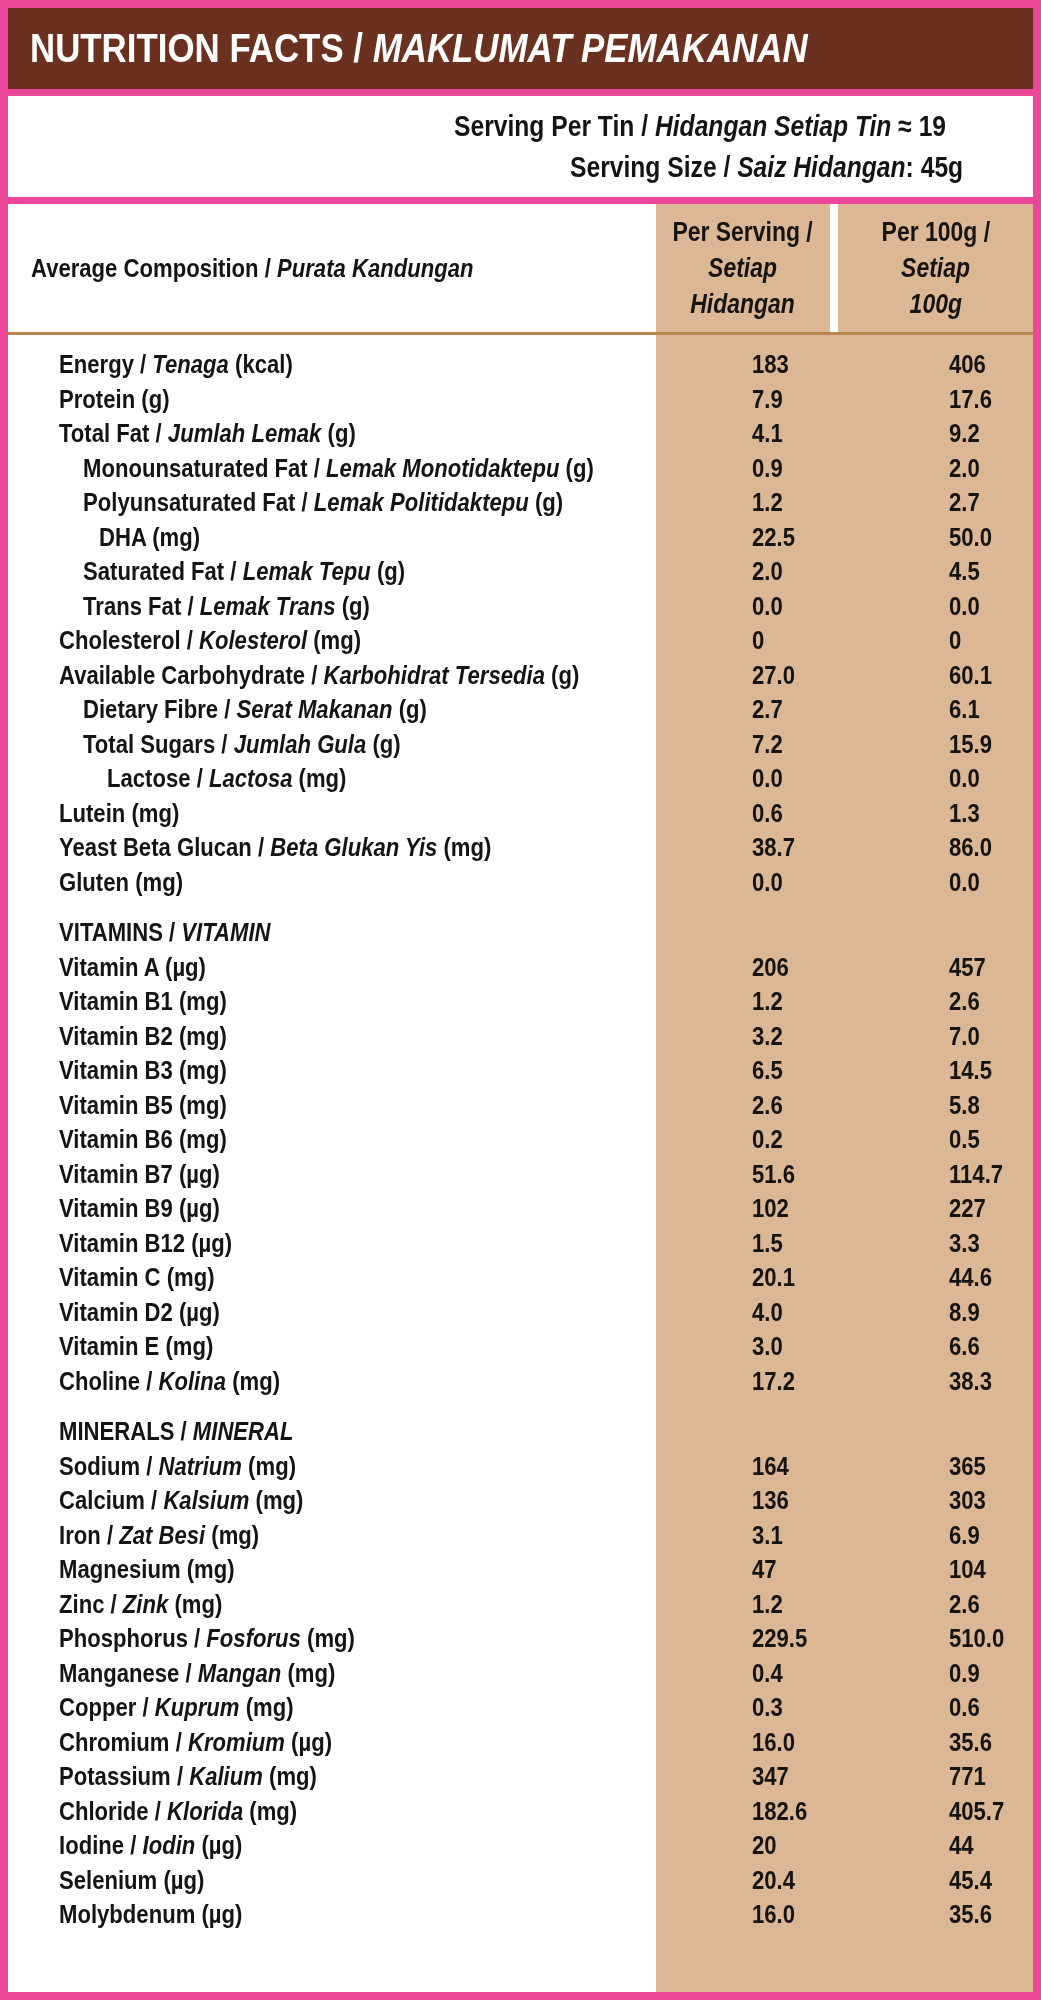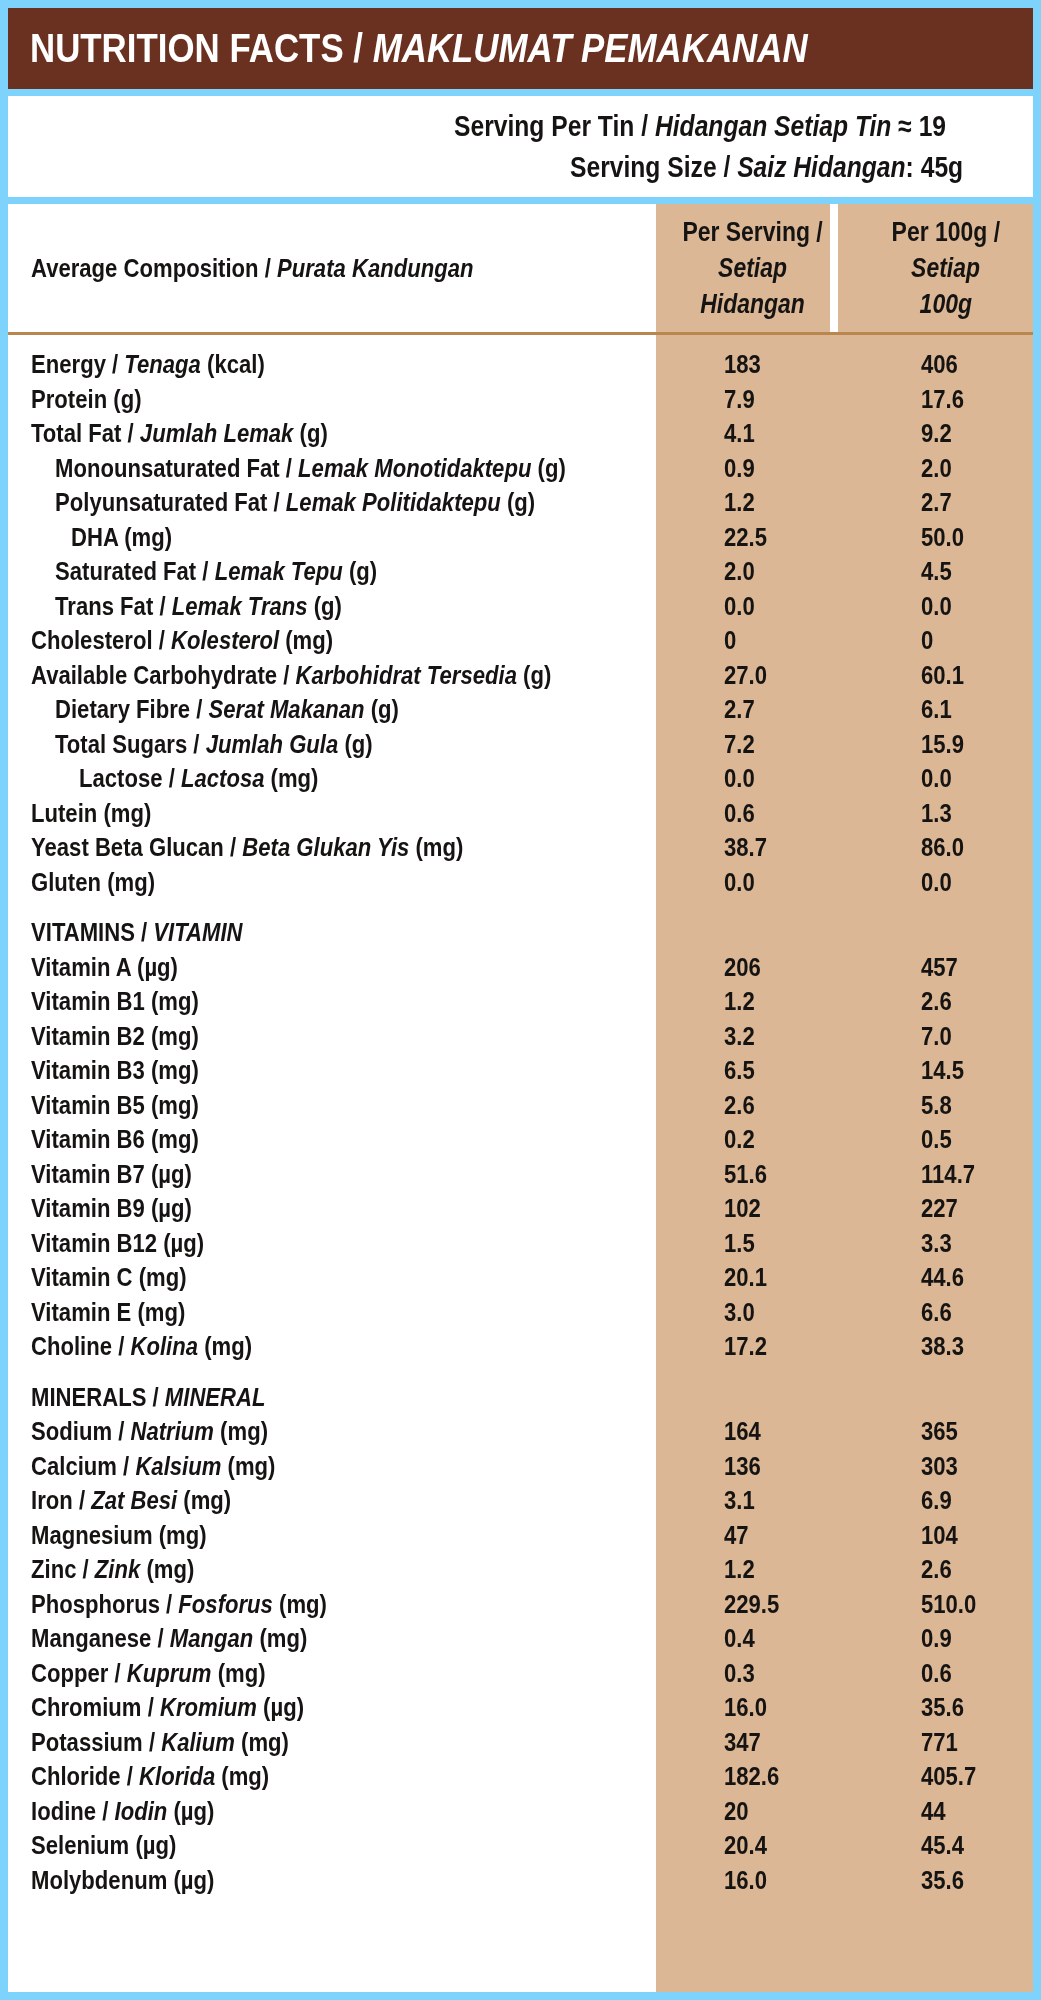--- a/index.html
+++ b/index.html
@@ -1,18 +1,18 @@
 <!DOCTYPE html>
 <html><head>
 <meta charset="utf-8">
 <style>
   html,body { margin:0; padding:0; background:#888; }
   .sheet {
     width:1041px; height:2000px; box-sizing:border-box;
-    background:#7dd3fc; padding:8px;
+    background:#ec4899; padding:8px;
     display:flex; flex-direction:column; gap:7px;
     font-family:"Liberation Sans", sans-serif;
     font-weight:bold; color:#161412;
     position:relative; margin:0 auto;
   }
   .titlebar {
     background:#6b3120; height:81px; flex:0 0 81px;
     display:flex; align-items:center; padding-left:22px;
     color:#ffffff; font-size:41px; white-space:nowrap;
   }
@@ -34,28 +34,28 @@
     border-bottom:3px solid #b9874e;
   }
   .th-label {
     position:absolute; left:23px; top:0; height:100%;
     display:flex; align-items:center; font-size:26px; white-space:nowrap;
   }
   .th-label .thl { display:inline-block; transform:scaleX(0.85); transform-origin:0 50%; }
   .th-col {
     position:absolute; top:0; height:100%;
     display:flex; flex-direction:column; justify-content:center; align-items:center;
-    font-size:27px; line-height:36px; text-align:center; white-space:nowrap;padding-left:10px;
+    font-size:27px; line-height:36px; text-align:center; white-space:nowrap;
   }
   .th-col > span { display:block; transform:scaleX(0.85); }
   .th-col1 { left:648px; width:174px; }
   .th-col2 { left:830px; width:195px; }
   .th-gap { position:absolute; left:822px; top:0; width:8px; height:100%; background:#ffffff; }
   .tbody { padding-top:12px; position:relative; }
-  .row { height:34.5px; position:relative; line-height:34.5px; white-space:nowrap; font-size:26px; }
+  .row { height:34.5px; position:relative; line-height:34.5px; white-space:nowrap; font-size:26px;margin-left:28px; }
   .row .lbl, .row .v1, .row .v2 {
     position:absolute; top:0; display:inline-block;
     transform:scaleX(0.85); transform-origin:0 50%;
   }
   .row .v1 { left:716px; }
   .row .v2 { left:913px; }
   .sec-head { margin-top:16px; }
   .it { font-style:italic; }
 </style>
 </head>
@@ -217,20 +217,25 @@
           <span class="lbl" style="left: 23px;"><span>Vitamin B12</span><span> (µg)</span></span>
           <span class="v1">1.5</span>
           <span class="v2">3.3</span>
         </div>
         <div class="row">
           <span class="lbl" style="left: 23px;"><span>Vitamin C</span><span> (mg)</span></span>
           <span class="v1">20.1</span>
           <span class="v2">44.6</span>
         </div>
         <div class="row">
+          <span class="lbl" style="left: 23px;"><span>Vitamin D2</span><span> (µg)</span></span>
+          <span class="v1">4.0</span>
+          <span class="v2">8.9</span>
+        </div>
+        <div class="row">
           <span class="lbl" style="left: 23px;"><span>Vitamin E</span><span> (mg)</span></span>
           <span class="v1">3.0</span>
           <span class="v2">6.6</span>
         </div>
         <div class="row">
           <span class="lbl" style="left: 23px;"><span>Choline</span><span> / </span><span class="it">Kolina</span><span> (mg)</span></span>
           <span class="v1">17.2</span>
           <span class="v2">38.3</span>
         </div>
         <div class="row sec-head">

